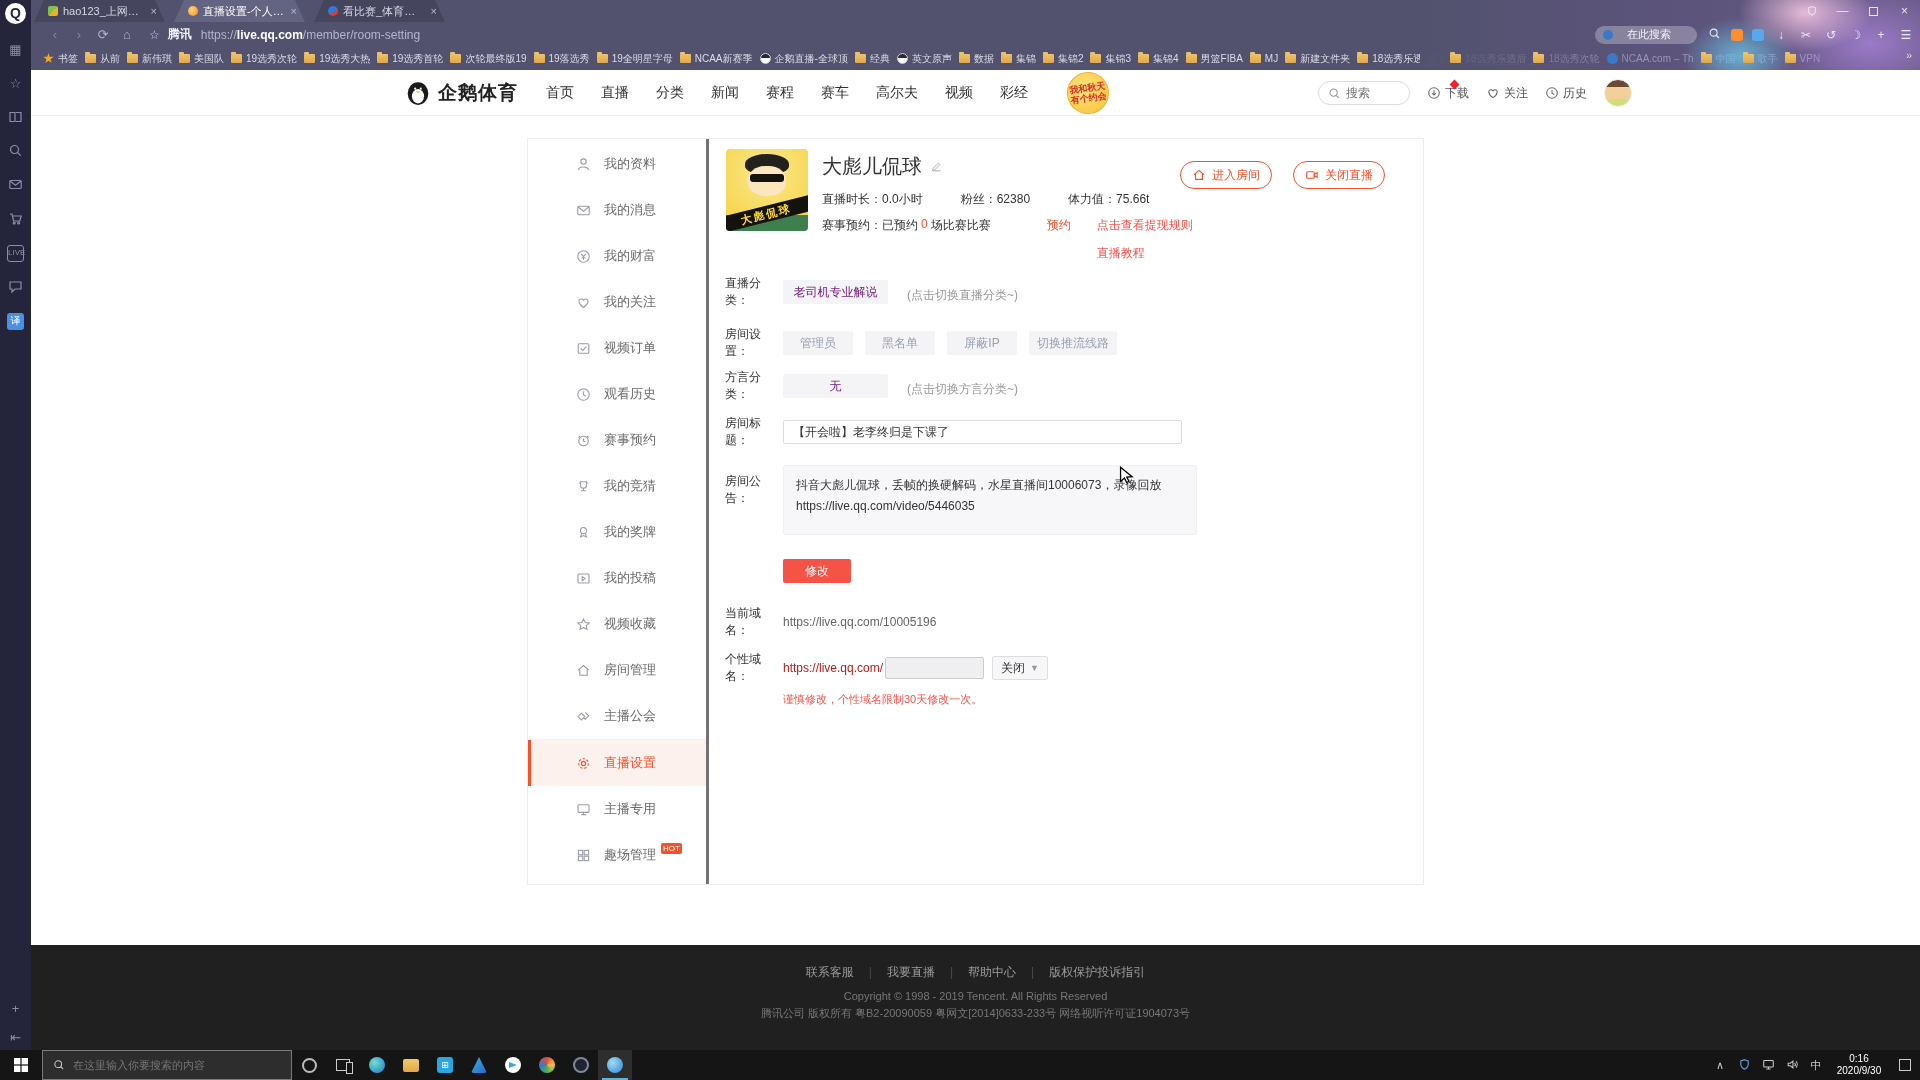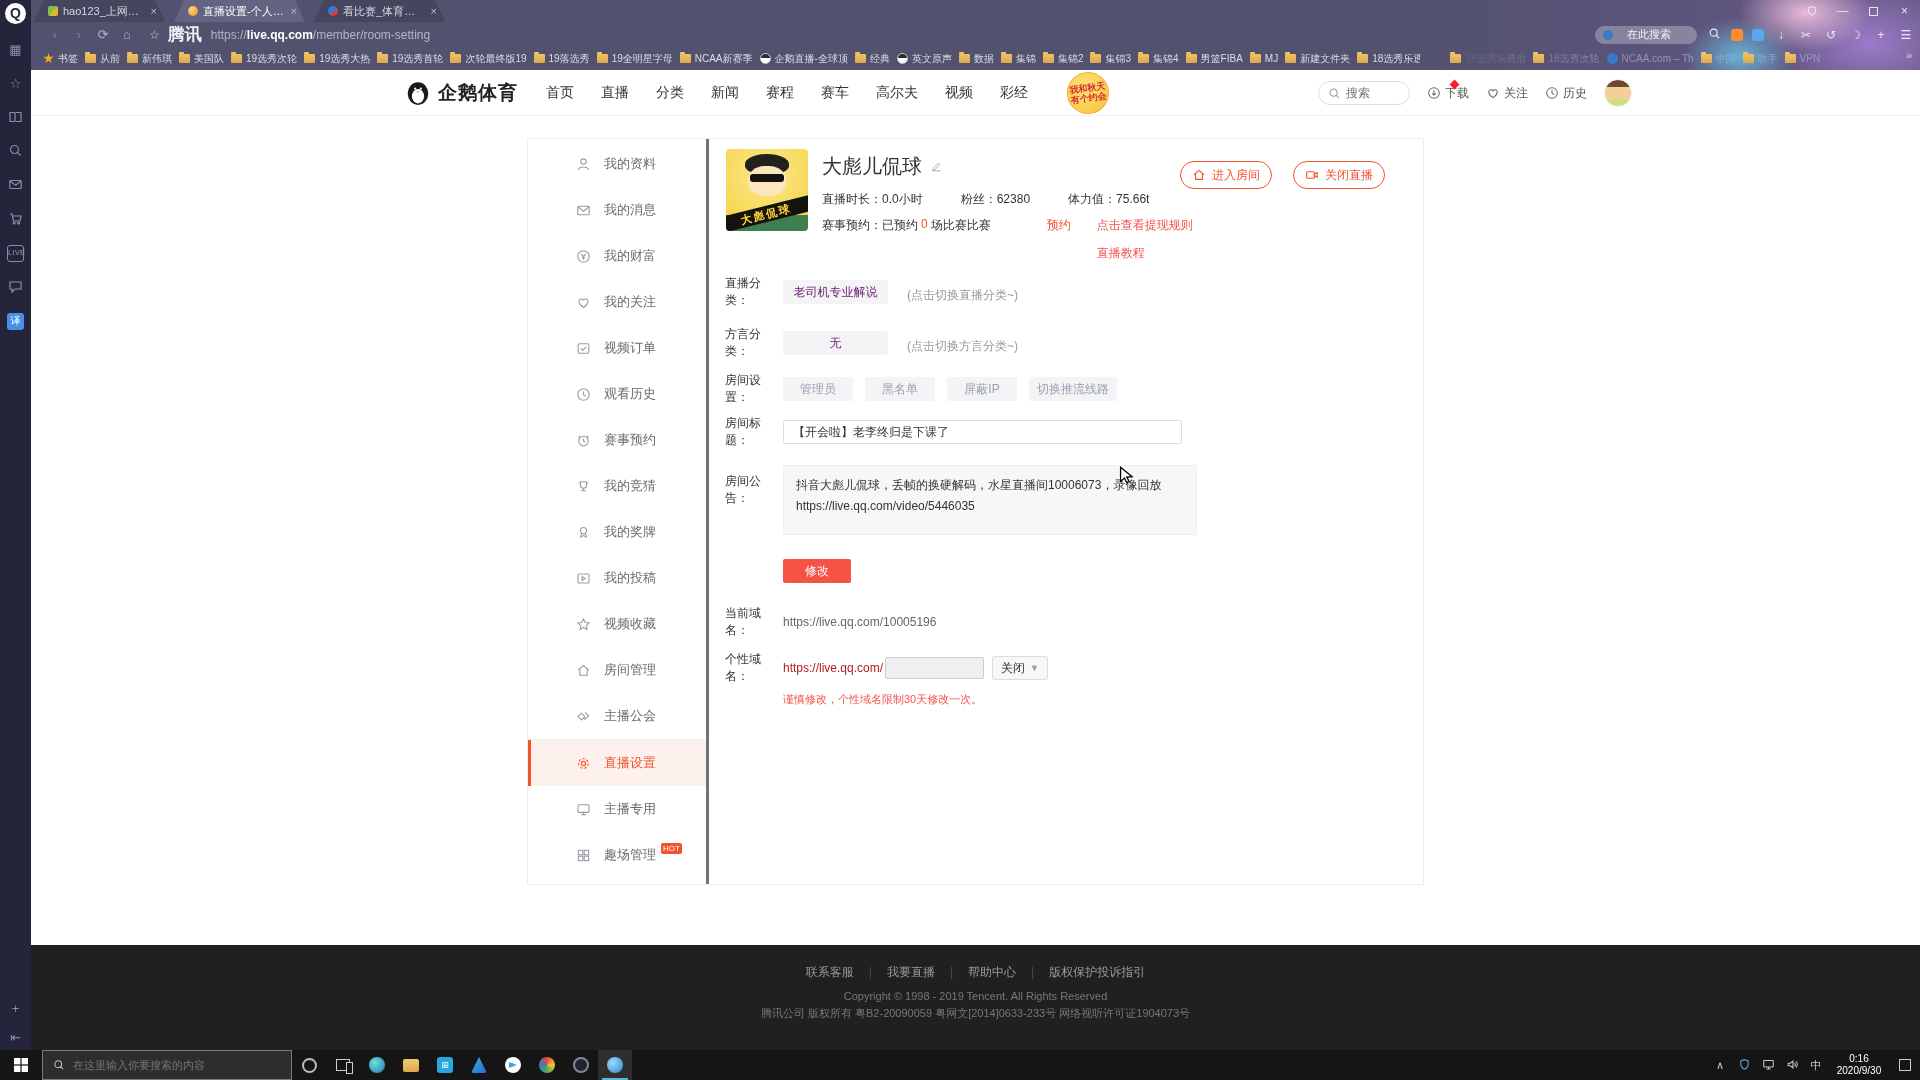--- a/index.html
+++ b/index.html
@@ -36,21 +36,21 @@
 .fav3{border-radius:50%;background:linear-gradient(135deg,#2f7ae0 55%,#e03b2f 55%)}
 #win-controls{position:absolute;right:0;top:0;height:22px;display:flex;z-index:5}
 .wc{width:31px;height:22px;display:flex;align-items:center;justify-content:center;color:#e6e6f2;font-size:12px}
 .wc .box{width:9px;height:9px;border:1px solid #e6e6f2}
 .wc svg{width:12px;height:12px}
 .wc svg *{stroke:#e6e6f2;fill:none;stroke-width:1.2}
 #addr-row{position:relative;height:25px;display:flex;align-items:center;padding-left:12px;color:#b0b0c8}
 .abtn{width:24px;text-align:center;font-size:13px}
 .abtn.dim{color:#85859e}
 #addr-star{margin-left:10px;font-size:12px;color:#c9c9da}
-#site-label{margin-left:8px;color:#f0f0f8;font-weight:bold;font-size:17px}
+#site-label{margin-left:8px;color:#f0f0f8;font-weight:bold;font-size:12px}
 #url{margin-left:9px;font-size:12px;color:#b4b4cb;white-space:nowrap}
 #url .host{color:#fff;font-weight:bold}
 #addr-right{position:absolute;right:6px;top:0;height:25px;display:flex;align-items:center;gap:9px}
 #mini-search{width:102px;height:18px;border-radius:9px;background:rgba(255,255,255,.28);display:flex;align-items:center;padding:0 8px;gap:14px;color:#f2f2fa;font-size:11px}
 #paw{width:10px;height:10px;border-radius:50%;background:#3a78c8}
 .ar-ic{font-size:12px;color:#e8e8f4;width:16px;text-align:center}
 .ar-sq{width:12px;height:12px;border-radius:3px}
 #bm-row{height:23px;display:flex;align-items:center;padding-left:12px;overflow:hidden}
 .bm-item{display:inline-flex;align-items:center;margin-right:7px;flex:none;color:#dcdce8;font-size:10px}
 .bmico{width:11px;height:9px;display:inline-block;margin-right:4px;position:relative;flex:none}
@@ -632,33 +632,33 @@
               <span>关闭直播</span>
               </button>
           </div>
         </div>
 
         <div class="frow" style="margin-bottom:17px">
           <span class="flabel">直播分类：</span>
           <button class="gbtn">老司机专业解说</button>
           <span class="hint">(点击切换直播分类~)</span>
         </div>
-        <div class="frow" style="margin-bottom:12px">
-          <span class="flabel">方言分类：</span>
-          <button class="gbtn">无</button>
-          <span class="hint">(点击切换方言分类~)</span>
-        </div>
         <div class="frow" style="margin-bottom:9px">
           <span class="flabel">房间设置：</span>
           <span style="display:flex">
               <button class="rbtn">管理员</button>
               <button class="rbtn">黑名单</button>
               <button class="rbtn">屏蔽IP</button>
               <button class="rbtn">切换推流线路</button>
             </span>
+        </div>
+        <div class="frow" style="margin-bottom:12px">
+          <span class="flabel">方言分类：</span>
+          <button class="gbtn">无</button>
+          <span class="hint">(点击切换方言分类~)</span>
         </div>
         <div class="frow" style="margin-bottom:16px">
           <span class="flabel">房间标题：</span>
           <input id="title-input" value="【开会啦】老李终归是下课了" style="">
         </div>
         <div class="frow top" style="margin-bottom:24px">
           <span class="flabel">房间公告：</span>
           <div id="notice-box">
             <div>抖音大彪儿侃球，丢帧的换硬解码，水星直播间10006073，录像回放</div>
             <div>https://live.qq.com/video/5446035</div>

